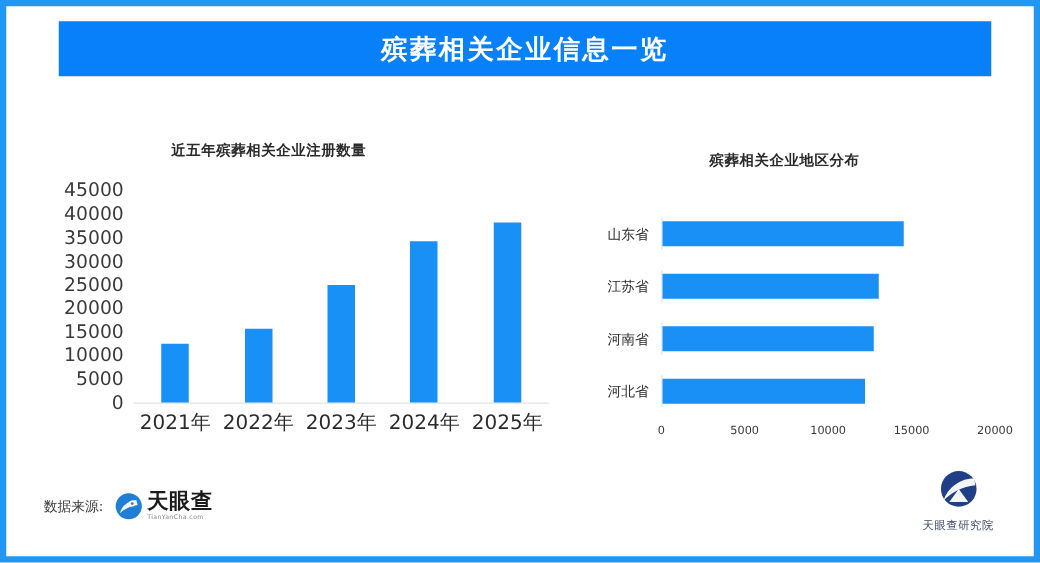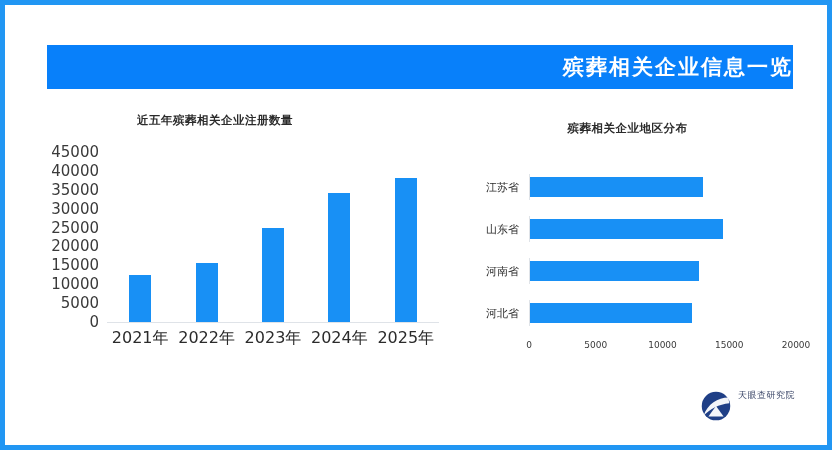--- a/index.html
+++ b/index.html
@@ -19,27 +19,27 @@
     height: 450px;
     box-sizing: border-box;
     border: 5px solid #2196f3;
     background: #ffffff;
   }
 
   
   .banner {
     position: absolute;
     left: 42px;
-    top: 40px;
+    top: 12px;
     width: 746px;
     height: 44px;
     background: #0880fa;
     display: flex;
     align-items: center;
-    justify-content: flex-end;
+    justify-content: center;
   }
   .banner-title {
     color: #ffffff;
     font-size: 21px;
     font-weight: bold;
     letter-spacing: 2px;
     white-space: nowrap;
   }
 
   
@@ -214,20 +214,22 @@
     font-size: 5px;
     color: #8a8a8a;
     letter-spacing: 0.3px;
     margin-top: 2px;
   }
   .footer-right {
     position: absolute;
     right: 32px;
     bottom: 18px;
     display: flex;
+    flex-direction: column;
+    align-items: center;
     gap: 2px;
   }
   .inst-mark { width: 40px; height: 38px; }
   .inst-name {
     font-size: 9px;
     color: #3f4a6b;
     letter-spacing: 0.5px;
     white-space: nowrap;
   }
 </style>
@@ -282,29 +284,29 @@
           <div class="v-xlabel">2025年</div>
         </div>
     </div>
   </div>
 
   <div class="panel panel-right">
     <div class="chart-title">殡葬相关企业地区分布</div>
     <div class="hchart">
       <div class="h-rows" id="h-rows">
           <div class="h-row">
+            <div class="h-rowlabel">山东省</div>
+            <div class="h-track">
+              <div class="h-bar" title="山东省: 14500" style="width: 72.5%; background: rgb(24, 144, 245);"></div>
+            </div>
+          </div>
+          <div class="h-row">
             <div class="h-rowlabel">江苏省</div>
             <div class="h-track">
               <div class="h-bar" title="江苏省: 13000" style="width: 65%; background: rgb(24, 144, 245);"></div>
-            </div>
-          </div>
-          <div class="h-row">
-            <div class="h-rowlabel">山东省</div>
-            <div class="h-track">
-              <div class="h-bar" title="山东省: 14500" style="width: 72.5%; background: rgb(24, 144, 245);"></div>
             </div>
           </div>
           <div class="h-row">
             <div class="h-rowlabel">河南省</div>
             <div class="h-track">
               <div class="h-bar" title="河南省: 12700" style="width: 63.5%; background: rgb(24, 144, 245);"></div>
             </div>
           </div>
           <div class="h-row">
             <div class="h-rowlabel">河北省</div>
@@ -316,20 +318,37 @@
       <div class="h-xlabels" id="h-xlabels">
           <div class="h-xlabel" style="left: 0%;">0</div>
           <div class="h-xlabel" style="left: 25%;">5000</div>
           <div class="h-xlabel" style="left: 50%;">10000</div>
           <div class="h-xlabel" style="left: 75%;">15000</div>
           <div class="h-xlabel" style="left: 100%;">20000</div>
         </div>
     </div>
   </div>
 
+  <div class="footer-left">
+    <span class="source-label">数据来源:</span>
+    <span class="tyc-logo">
+      <span class="tyc-mark">
+        <svg viewBox="0 0 40 40" width="22" height="22" aria-hidden="true">
+          <circle cx="20" cy="20" r="19" fill="#1e7fd4"></circle>
+          <path d="M31 11 C20 12 10 19 7 30 C14 24 23 19 33 18 Z" fill="#ffffff" opacity="0.92"></path>
+          <circle cx="25" cy="16" r="4.5" fill="#ffffff"></circle>
+          <circle cx="25" cy="16" r="2" fill="#1e7fd4"></circle>
+        </svg>
+      </span>
+      <span class="tyc-text">
+        <span class="tyc-name">天眼查</span>
+        <span class="tyc-domain">TianYanCha.com</span>
+      </span>
+    </span>
+  </div>
 
   <div class="footer-right">
     <span class="inst-mark">
       <svg viewBox="0 0 40 40" width="40" height="38" aria-hidden="true">
         <circle cx="20" cy="18" r="15" fill="#1f3f86"></circle>
         <path d="M33 9 C22 9 11 16 7 28 C14 21 23 16 34 15 Z" fill="#ffffff" opacity="0.95"></path>
         <path d="M20 18 L28 29 L12 29 Z" fill="#ffffff" opacity="0.95"></path>
       </svg>
     </span>
     <span class="inst-name">天眼查研究院</span>

